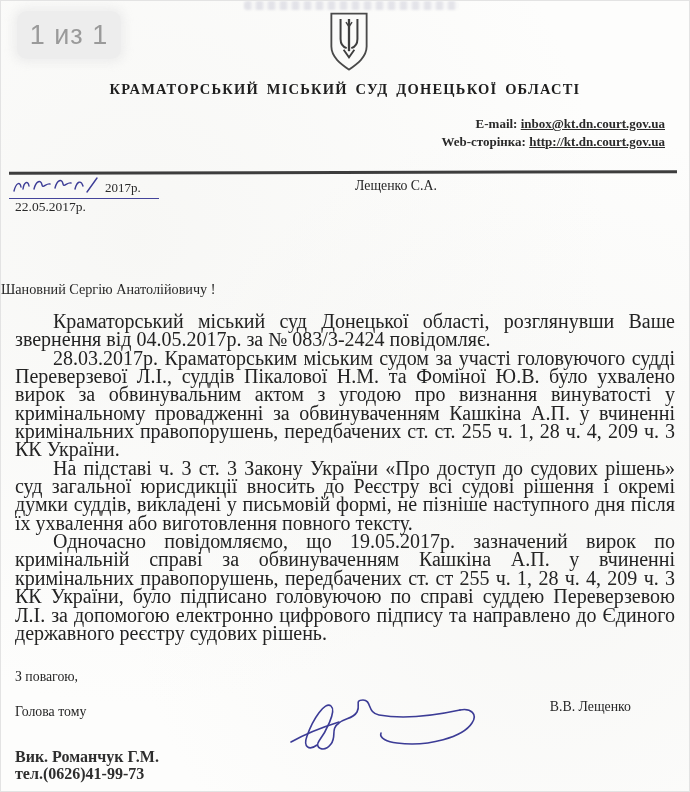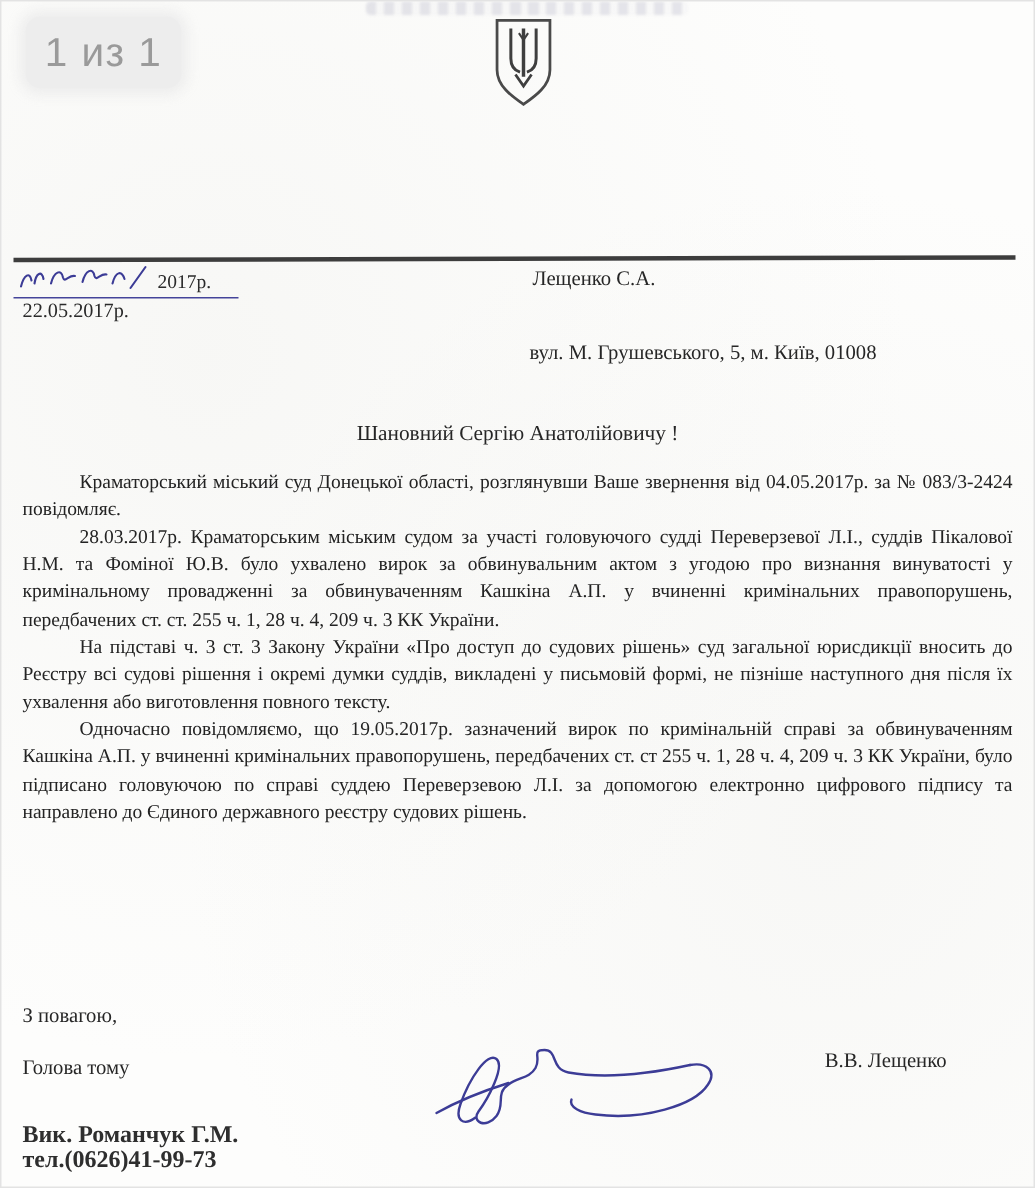--- a/index.html
+++ b/index.html
@@ -44,24 +44,24 @@
   }
   .outnum{
     position:absolute;left:8px;top:175px;width:150px;height:22px;
     border-bottom:1.5px solid #44449a;font-size:13px;color:#2a2a2a;
   }
   .outnum .yr{position:absolute;left:96px;top:4px;}
   .outnum svg{position:absolute;left:2px;top:0;}
   .sentdate{position:absolute;left:14px;top:198px;font-size:13.5px;color:#2a2a2a;}
   .recipient{position:absolute;left:354px;top:175px;font-size:13.8px;line-height:19px;color:#262626;}
   .rec-addr{position:absolute;left:352px;top:226px;font-size:13.8px;color:#262626;}
-  .salutation{position:absolute;left:0;right:0;top:280px;text-align:center;font-size:14.2px;color:#262626;}
+  .salutation{position:absolute;left:0;right:0;top:280px;font-size:14.2px;color:#262626;}
   .body-text{
     position:absolute;left:14px;right:14px;top:311px;
-    font-size:13px;line-height:18.35px;text-align:justify;color:#232323;
+    font-size:20px;line-height:18.35px;text-align:justify;color:#232323;
   }
   .body-text p{margin:0;text-indent:38px;}
   .regards{position:absolute;left:14px;top:668px;font-size:13.8px;}
   .signer-title{position:absolute;left:14px;top:703px;font-size:13.8px;}
   .signer-name{position:absolute;right:58px;top:698px;font-size:13.8px;}
   .signature{position:absolute;left:278px;top:688px;}
   .executor{position:absolute;left:14px;top:748px;font-size:16px;line-height:16.5px;font-weight:bold;color:#2e2e2e;}
 </style>
 </head>
 <body>
@@ -78,43 +78,47 @@
     <svg width="46" height="62" viewBox="0 0 60 80" fill="none" xmlns="http://www.w3.org/2000/svg">
       <path d="M7 3 H53 V46 C53 60 40 69 30 76 C20 69 7 60 7 46 Z" stroke="#4a4a4a" stroke-width="2.4" fill="none"></path>
       <path d="M30 10 V52" stroke="#3f3f3f" stroke-width="3"></path>
       <path d="M19 10 V36 C19 44 24 47 27 48" stroke="#3f3f3f" stroke-width="2.6" fill="none"></path>
       <path d="M41 10 V36 C41 44 36 47 33 48" stroke="#3f3f3f" stroke-width="2.6" fill="none"></path>
       <path d="M23 50 L30 60 L37 50" stroke="#3f3f3f" stroke-width="2.4" fill="none"></path>
       <path d="M26 14 L30 20 L34 14" stroke="#3f3f3f" stroke-width="1.8" fill="none"></path>
     </svg>
   </div>
 
+  <div class="court-title">КРАМАТОРСЬКИЙ МІСЬКИЙ СУД ДОНЕЦЬКОЇ ОБЛАСТІ</div>
 
 
+  <div class="contact">
+    <div><span>E-mail: </span><span class="lnk">inbox@kt.dn.court.gov.ua</span></div>
+    <div><span>Web-сторінка: </span><span class="lnk">http://kt.dn.court.gov.ua</span></div>
+  </div>
 
   <div class="rule"></div>
 
   <div class="outnum">
     <svg width="92" height="22" viewBox="0 0 92 22">
       <g stroke="#3c3c96" stroke-width="1.4" fill="none" stroke-linecap="round">
         <path d="M3,15 C5,7 9,5 10,11 M12,13 C13,6 17,4 18,10"></path>
         <path d="M23,13 C25,5 30,3 31,9 C32,13 35,7 39,8"></path>
         <path d="M44,12 C46,4 51,2 52,8 C53,12 56,6 60,7"></path>
         <path d="M64,13 C66,5 70,4 72,10"></path>
         <path d="M76,16 L86,2"></path>
       </g>
     </svg>
     <span class="yr">2017р.</span>
   </div>
   <div class="sentdate">22.05.2017р.</div>
 
   <div class="recipient">
     <div>Лещенко С.А.</div>
   </div>
-  <div class="rec-addr">вул. М. Грушевського, 5, м. Київ, 01008</div>
 
   <div class="salutation">Шановний Сергію Анатолійовичу !</div>
 
   <div class="body-text">
     <p>Краматорський міський суд Донецької області, розглянувши Ваше звернення від 04.05.2017р. за № 083/3-2424 повідомляє.</p>
     <p>28.03.2017р. Краматорським міським судом за участі головуючого судді Переверзевої Л.І., суддів Пікалової Н.М. та Фоміної Ю.В. було ухвалено вирок за обвинувальним актом з угодою про визнання винуватості у кримінальному провадженні за обвинуваченням Кашкіна А.П. у вчиненні кримінальних правопорушень, передбачених ст. ст. 255 ч. 1, 28 ч. 4, 209 ч. 3 КК України.</p>
     <p>На підставі ч. 3 ст. 3 Закону України «Про доступ до судових рішень» суд  загальної юрисдикції вносить до Реєстру всі судові рішення і окремі думки суддів, викладені у письмовій формі, не пізніше наступного дня після їх ухвалення або виготовлення повного тексту.</p>
     <p>Одночасно повідомляємо, що 19.05.2017р. зазначений вирок по кримінальній справі за обвинуваченням Кашкіна А.П. у вчиненні кримінальних правопорушень, передбачених ст. ст 255 ч. 1, 28 ч. 4, 209 ч. 3 КК України, було підписано головуючою  по справі суддею Переверзевою Л.І. за допомогою електронно цифрового підпису та направлено до Єдиного державного реєстру судових рішень.</p>
   </div>
 

